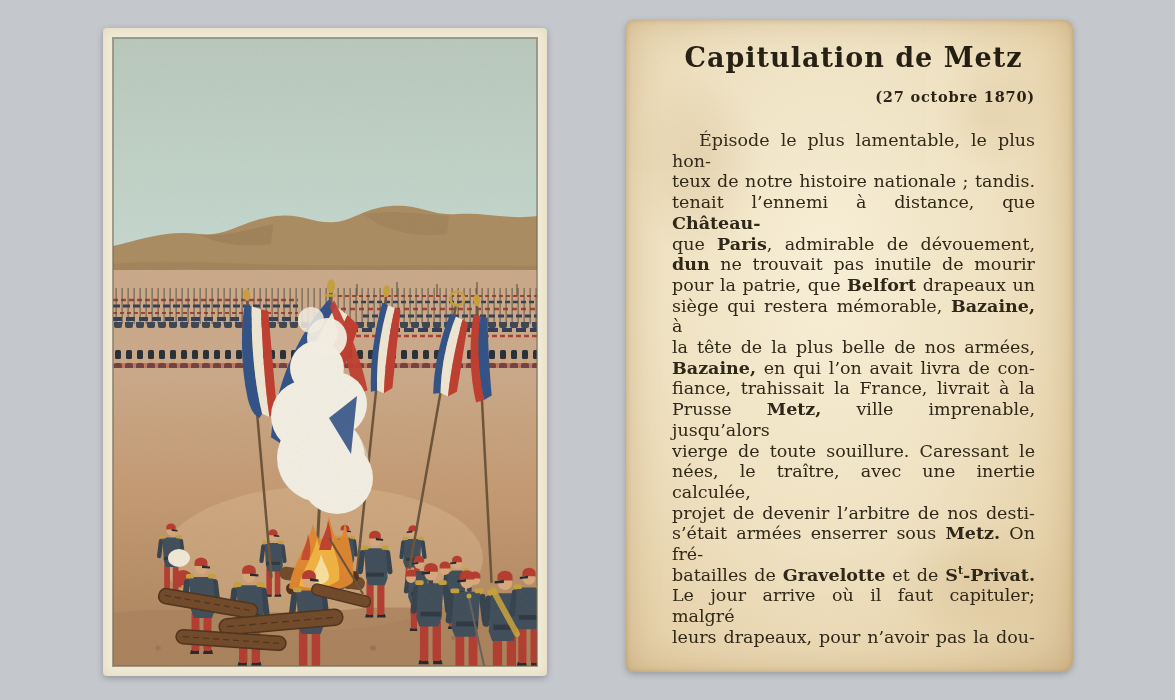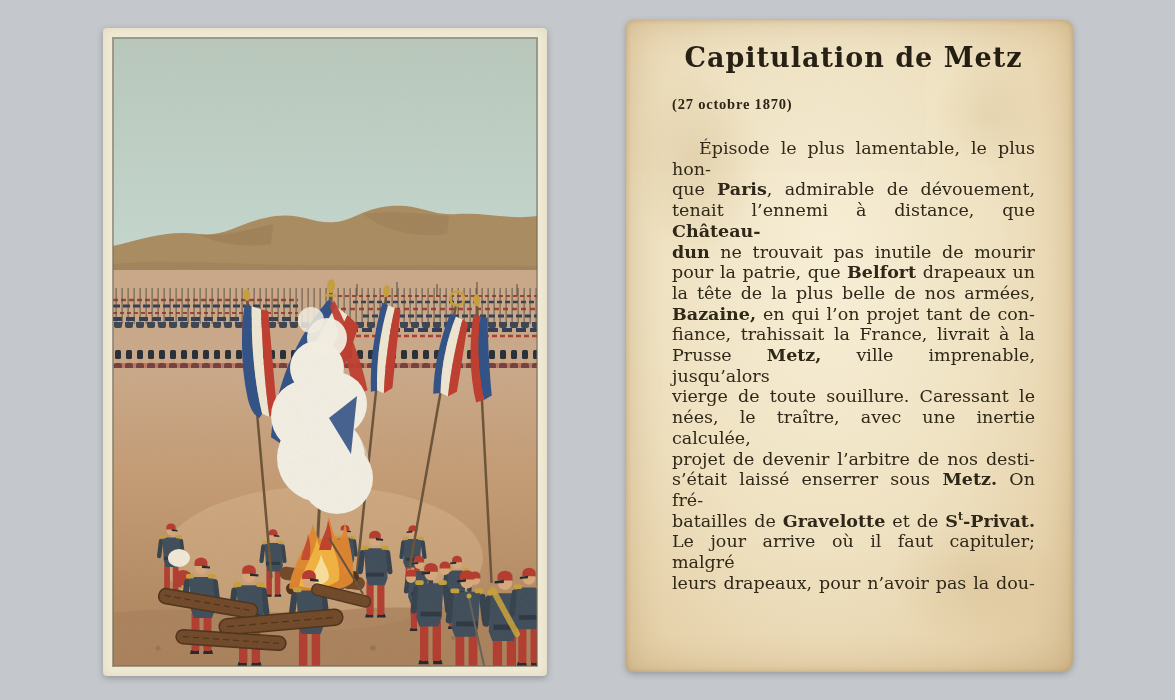--- a/index.html
+++ b/index.html
@@ -28,21 +28,21 @@
                inset 0 0 5px rgba(120,86,40,.30);
     color:var(--ink);
   }
   .stain{position:absolute;border-radius:50%;pointer-events:none;}
   .stain.s1{left:6px;top:50px;width:130px;height:190px;background:radial-gradient(closest-side,rgba(164,122,58,.16),rgba(164,122,58,0));}
   .stain.s2{right:14px;bottom:26px;width:170px;height:130px;background:radial-gradient(closest-side,rgba(164,122,58,.13),rgba(164,122,58,0));}
   .stain.s3{right:30px;top:40px;width:110px;height:110px;background:radial-gradient(closest-side,rgba(164,122,58,.10),rgba(164,122,58,0));}
 
   .card-inner{position:absolute;left:46px;top:0;width:363px;height:100%;}
   .c-title{margin-top:22px;text-align:center;font-weight:bold;font-size:27px;letter-spacing:1px;color:#241d12;}
-  .c-date{margin-top:23px;text-align:left;font-weight:bold;font-size:14.5px;letter-spacing:.8px;color:#2a2215;font-family:Liberation Serif, serif;}
+  .c-date{margin-top:15px;text-align:right;font-weight:bold;font-size:14.5px;letter-spacing:.8px;color:#2a2215;}
   .c-body{margin-top:25px;font-size:17.5px;line-height:20.7px;color:#2f2718;}
   .bline{text-align:justify;text-align-last:justify;white-space:normal;}
   .bline.indent{text-indent:27px;}
   .c-body b{font-weight:bold;}
   sup{font-size:.62em;vertical-align:super;line-height:0;}
 
   .paper-grain{position:absolute;inset:0;pointer-events:none;opacity:.5;border-radius:inherit;}
 </style>
 </head>
 <body style="background: rgb(196, 200, 204);">
@@ -272,32 +272,34 @@
     <div class="stain s1"></div>
     <div class="stain s2"></div>
     <div class="stain s3"></div>
 
     <div class="card-inner">
       <div class="c-title">Capitulation de Metz</div>
       <div class="c-date">(27 octobre 1870)</div>
 
       <div class="c-body">
           <div class="bline indent"><span>Épisode le plus lamentable, le plus hon-</span></div>
+          <div class="bline"><span>teux de notre histoire nationale ; tandis.</span></div>
+          <div class="bline"><span>tenait l’ennemi à distance, que </span><b>Château-</b></div>
           <div class="bline"><span>que </span><b>Paris</b><span>, admirable de dévouement,</span></div>
-          <div class="bline"><span>tenait l’ennemi à distance, que </span><b>Château-</b></div>
           <div class="bline"><b>dun</b><span> ne trouvait pas inutile de mourir</span></div>
           <div class="bline"><span>pour la patrie, que </span><b>Belfort</b><span> drapeaux un</span></div>
+          <div class="bline"><span>siège qui restera mémorable, </span><b>Bazaine,</b><span> à</span></div>
           <div class="bline"><span>la tête de la plus belle de nos armées,</span></div>
-          <div class="bline"><b>Bazaine,</b><span> en qui l’on projet tant de con-</span></div>
+          <div class="bline"><b>Bazaine,</b><span> en qui l’on avait livra de con-</span></div>
           <div class="bline"><span>fiance, trahissait la France, livrait à la</span></div>
           <div class="bline"><span>Prusse </span><b>Metz,</b><span> ville imprenable, jusqu’alors</span></div>
           <div class="bline"><span>vierge de toute souillure. Caressant le</span></div>
           <div class="bline"><span>nées, le traître, avec une inertie calculée,</span></div>
           <div class="bline"><span>projet de devenir l’arbitre de nos desti-</span></div>
-          <div class="bline"><span>s’était laissé enserrer sous </span><b>Metz.</b><span> On fré-</span></div>
+          <div class="bline"><span>s’était armées enserrer sous </span><b>Metz.</b><span> On fré-</span></div>
           <div class="bline"><span>batailles de </span><b>Gravelotte</b><span> et de </span><b>S</b><b><sup>t</sup></b><b>-Privat.</b></div>
           <div class="bline"><span>Le jour arrive où il faut capituler; malgré</span></div>
           <div class="bline"><span>leurs drapeaux, pour n’avoir pas la dou-</span></div>
         </div>
 
     </div>
 
     <svg class="paper-grain" aria-hidden="true">
       <filter id="pgrain">
           <feTurbulence type="fractalNoise" baseFrequency="0.7" numOctaves="2"></feTurbulence>

